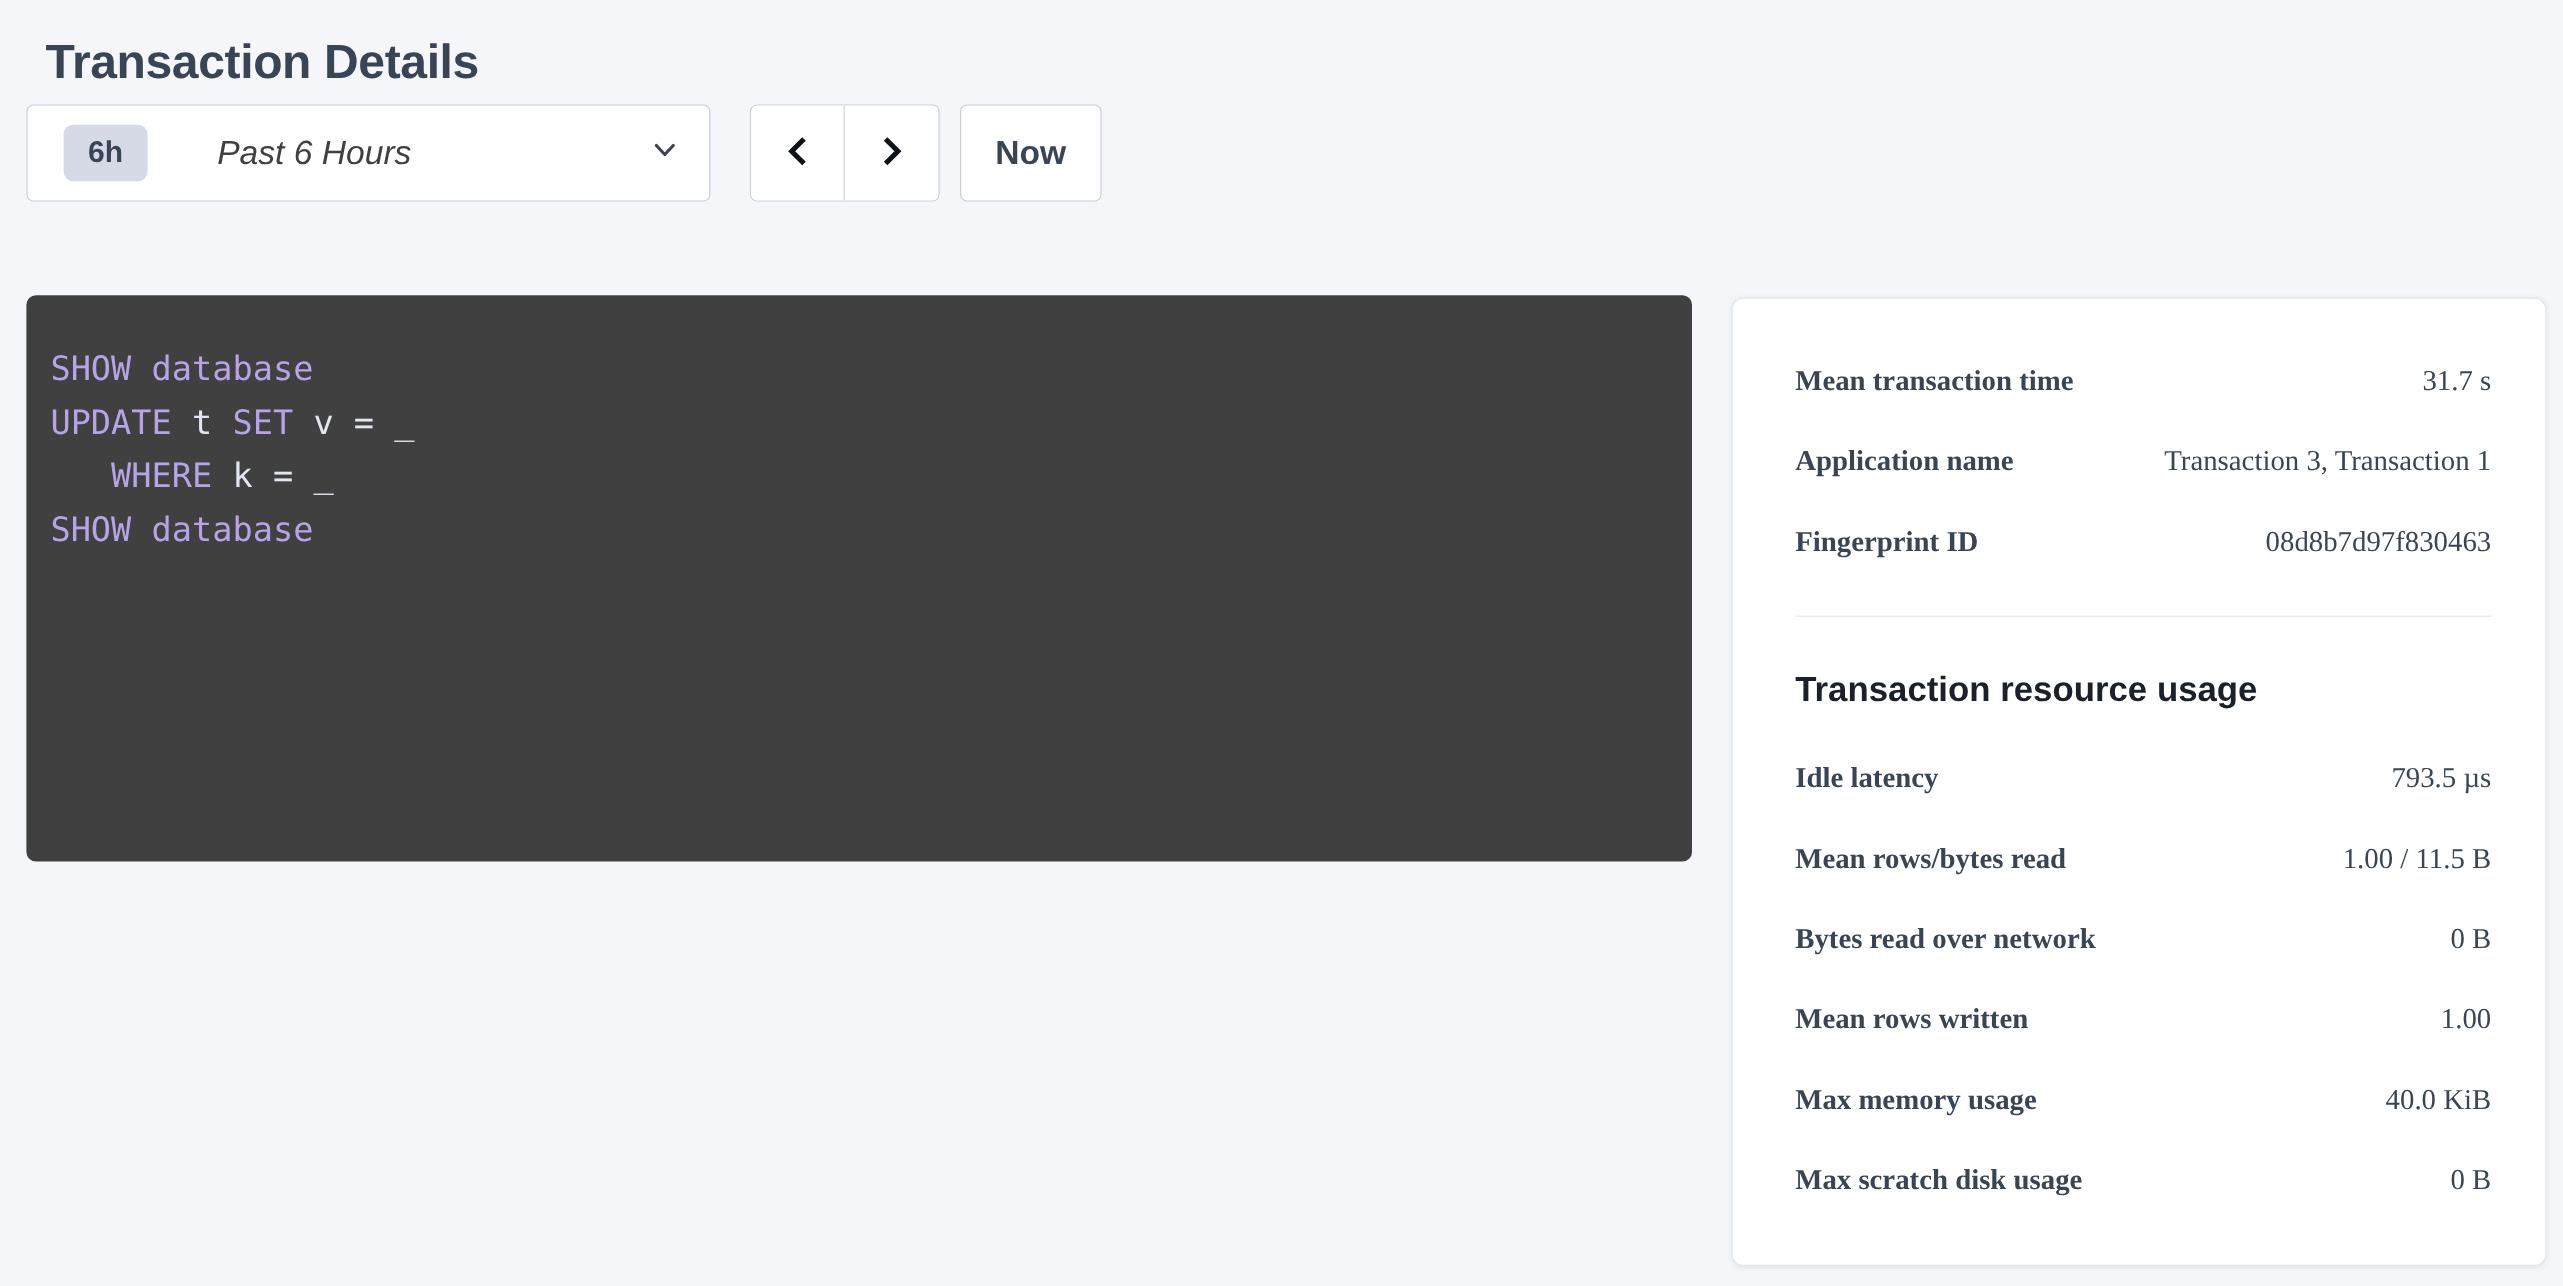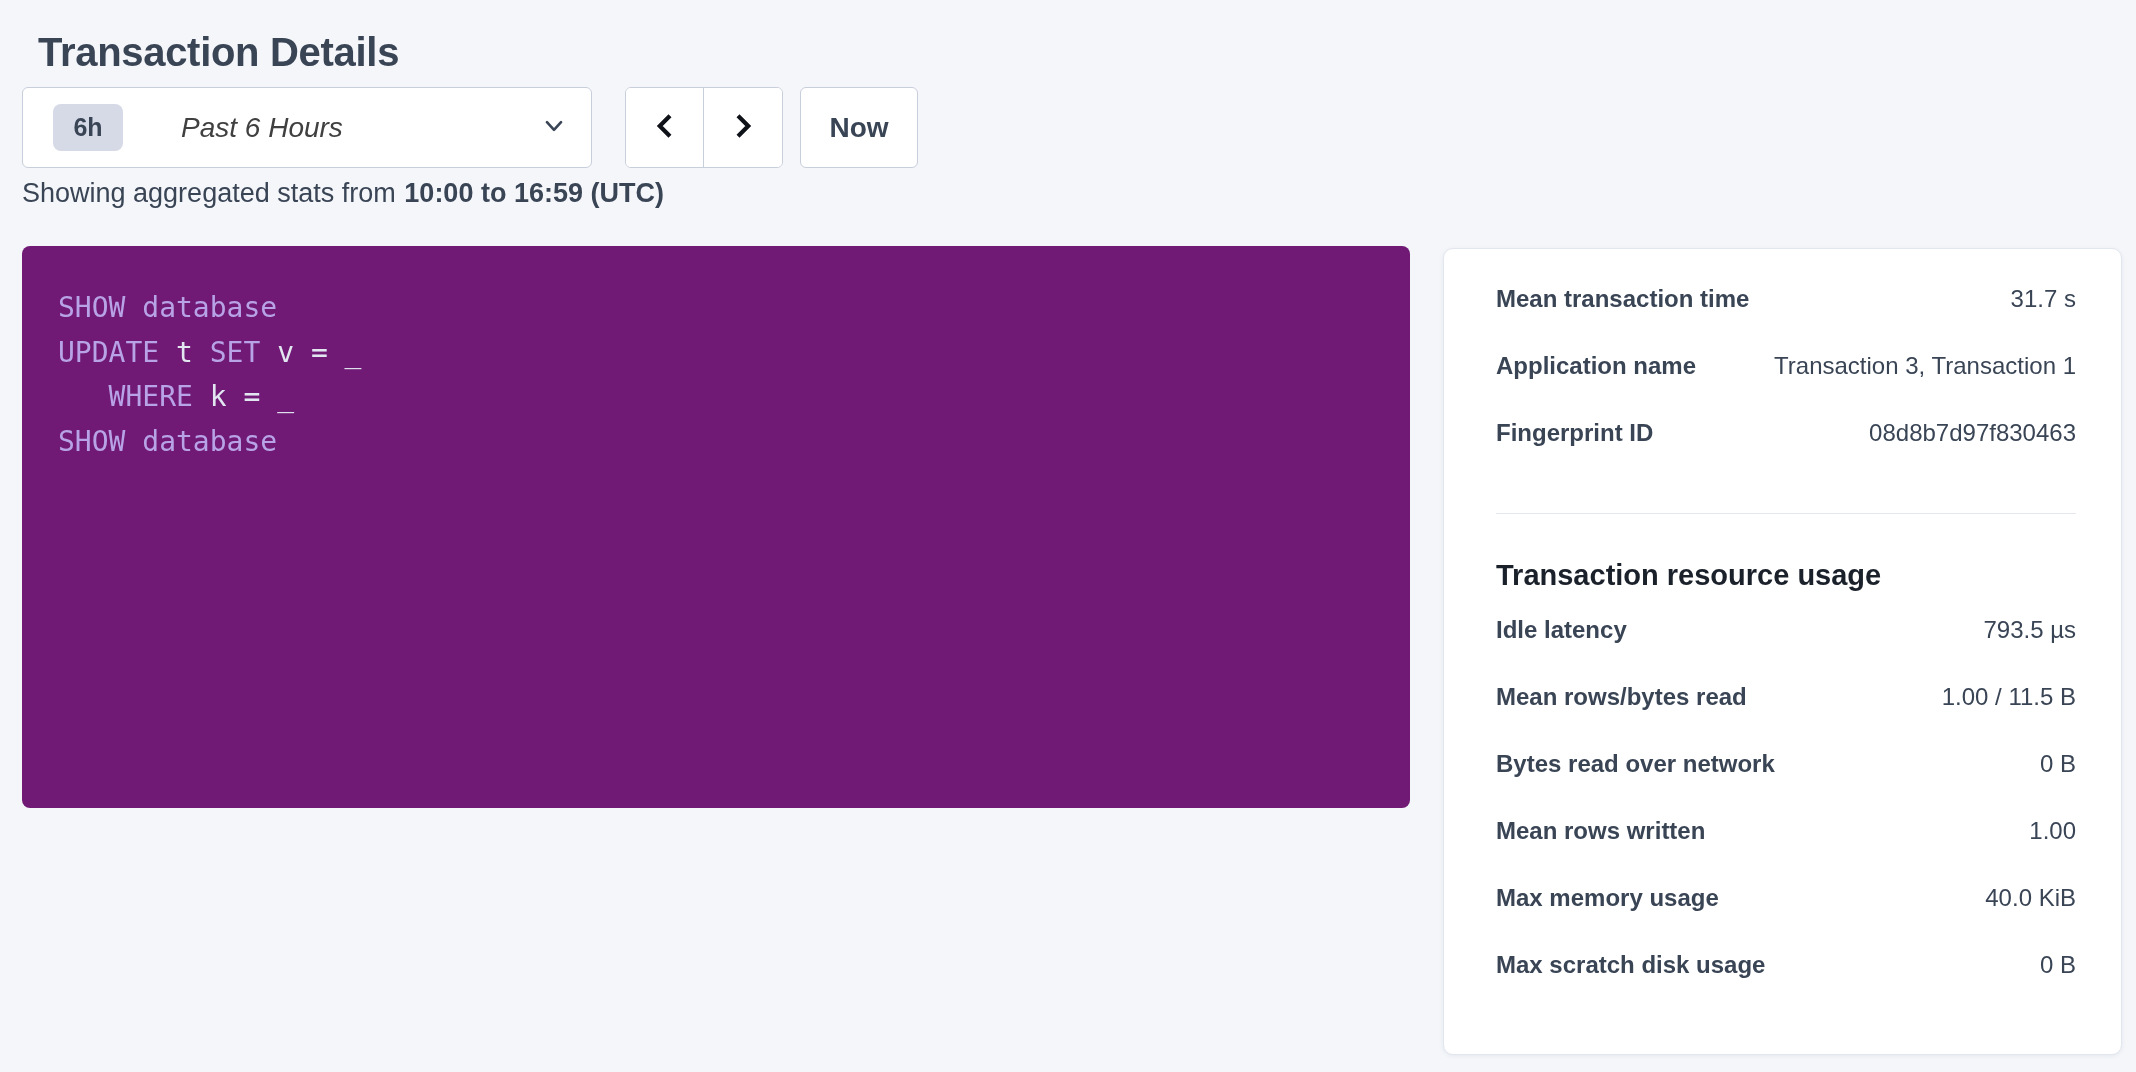--- a/index.html
+++ b/index.html
@@ -58,42 +58,42 @@
     display:flex;align-items:center;justify-content:center;cursor:pointer;
   }
   .stats-line{
     position:absolute;left:22px;top:176px;
     font-size:27px;line-height:34px;color:#394455;
   }
   .stats-line .bold{font-weight:700;margin-left:0.32em;}
   
   .code-block{
     position:absolute;left:22px;top:246px;
-    width:1388px;height:562px;box-sizing:border-box;
-    background:#701a75;border-radius:8px;
-    padding:40px 36px;
+    width:1388px;height:472px;box-sizing:border-box;
+    background:#404040;border-radius:8px;
+    padding:40px 20px;
   }
   .code-lines{
     font-family:"DejaVu Sans Mono",monospace;
     font-size:28px;line-height:44.5px;
     color:#e2e6f0;white-space:pre;
   }
   .tok-kw{color:#b8a3e6;}
   .tok-pl{color:#e2e6f0;}
   
   .card{
     position:absolute;left:1443px;top:248px;
     width:679px;height:807px;box-sizing:border-box;
     background:#ffffff;border:1px solid #e2e6ee;border-radius:10px;
     box-shadow:0 1px 4px rgba(56,66,92,.08);
     padding:36px 45px 0 52px;
   }
   .kv-row{
-    height:67px;display:flex;align-items:flex-start;justify-content:space-between;
-    font-size:24px;color:#394455;
+    height:67px;display:flex;align-items:center;justify-content:space-between;
+    font-size:24px;color:#394455;font-family:Liberation Serif, serif;
   }
   .kv-label{font-weight:700;}
   .kv-value{font-weight:400;text-align:right;}
   .divider{
     border:none;border-top:1.5px solid #e4e7ed;
     margin:27px 0 0 0;
   }
   .resource-heading{
     margin:46px 0 26px 0;
     font-size:29px;line-height:30px;font-weight:700;color:#1b212b;
@@ -131,21 +131,20 @@
           <svg width="28" height="28" viewBox="0 0 24 24">
               <polyline points="9 4.5 16.5 12 9 19.5" fill="none" stroke="#0f1218" stroke-width="3.6" stroke-linecap="square" stroke-linejoin="miter"></polyline>
             </svg>
         </span>
       </button>
     </div>
 
     <button class="now-btn">Now</button>
   </div>
 
-  <div class="stats-line"><span>Showing aggregated stats from</span><span class="bold">10:00 to 16:59 (UTC)</span></div>
 
   <div class="code-block">
     <div class="code-lines" id="sql-lines"><div><span class="tok-kw">SHOW database</span></div><div><span class="tok-kw">UPDATE</span><span class="tok-pl"> t </span><span class="tok-kw">SET</span><span class="tok-pl"> v = _</span></div><div><span class="tok-pl">   </span><span class="tok-kw">WHERE</span><span class="tok-pl"> k = _</span></div><div><span class="tok-kw">SHOW database</span></div></div>
   </div>
 
   <div class="card">
     <div id="summary-rows">
         <div class="kv-row">
           <span class="kv-label">Mean transaction time</span>
           <span class="kv-value">31.7 s</span>

